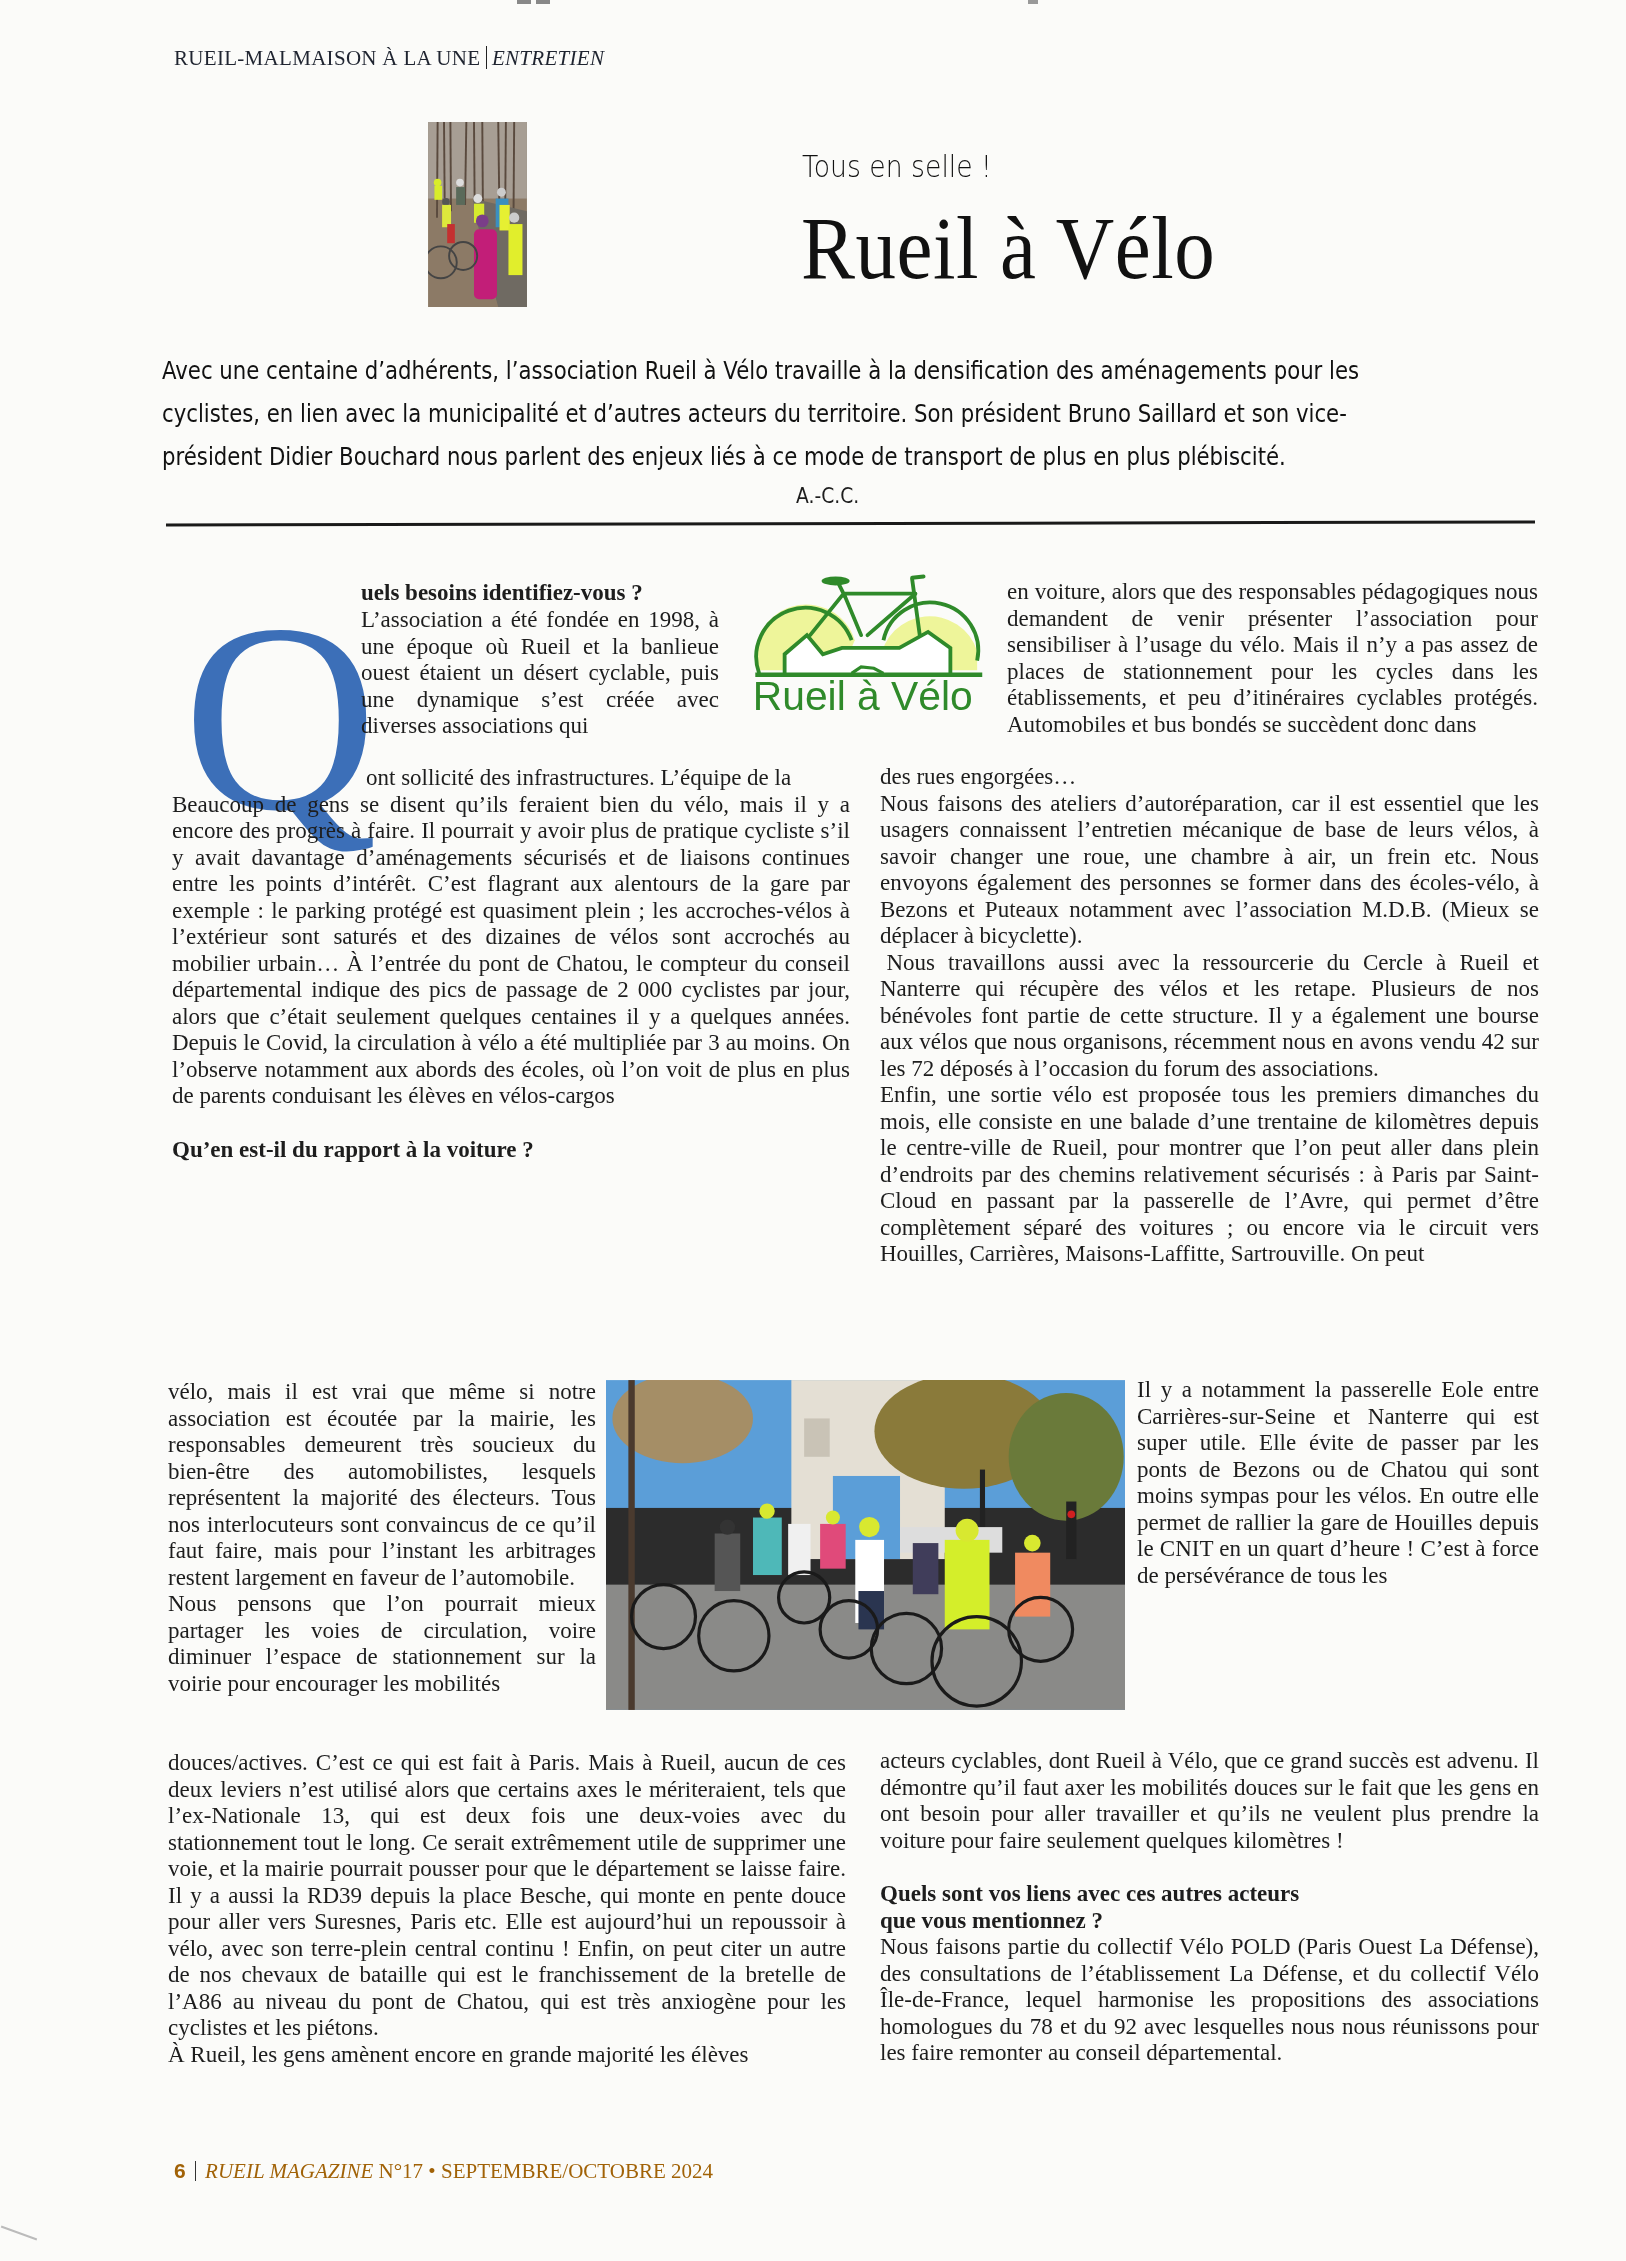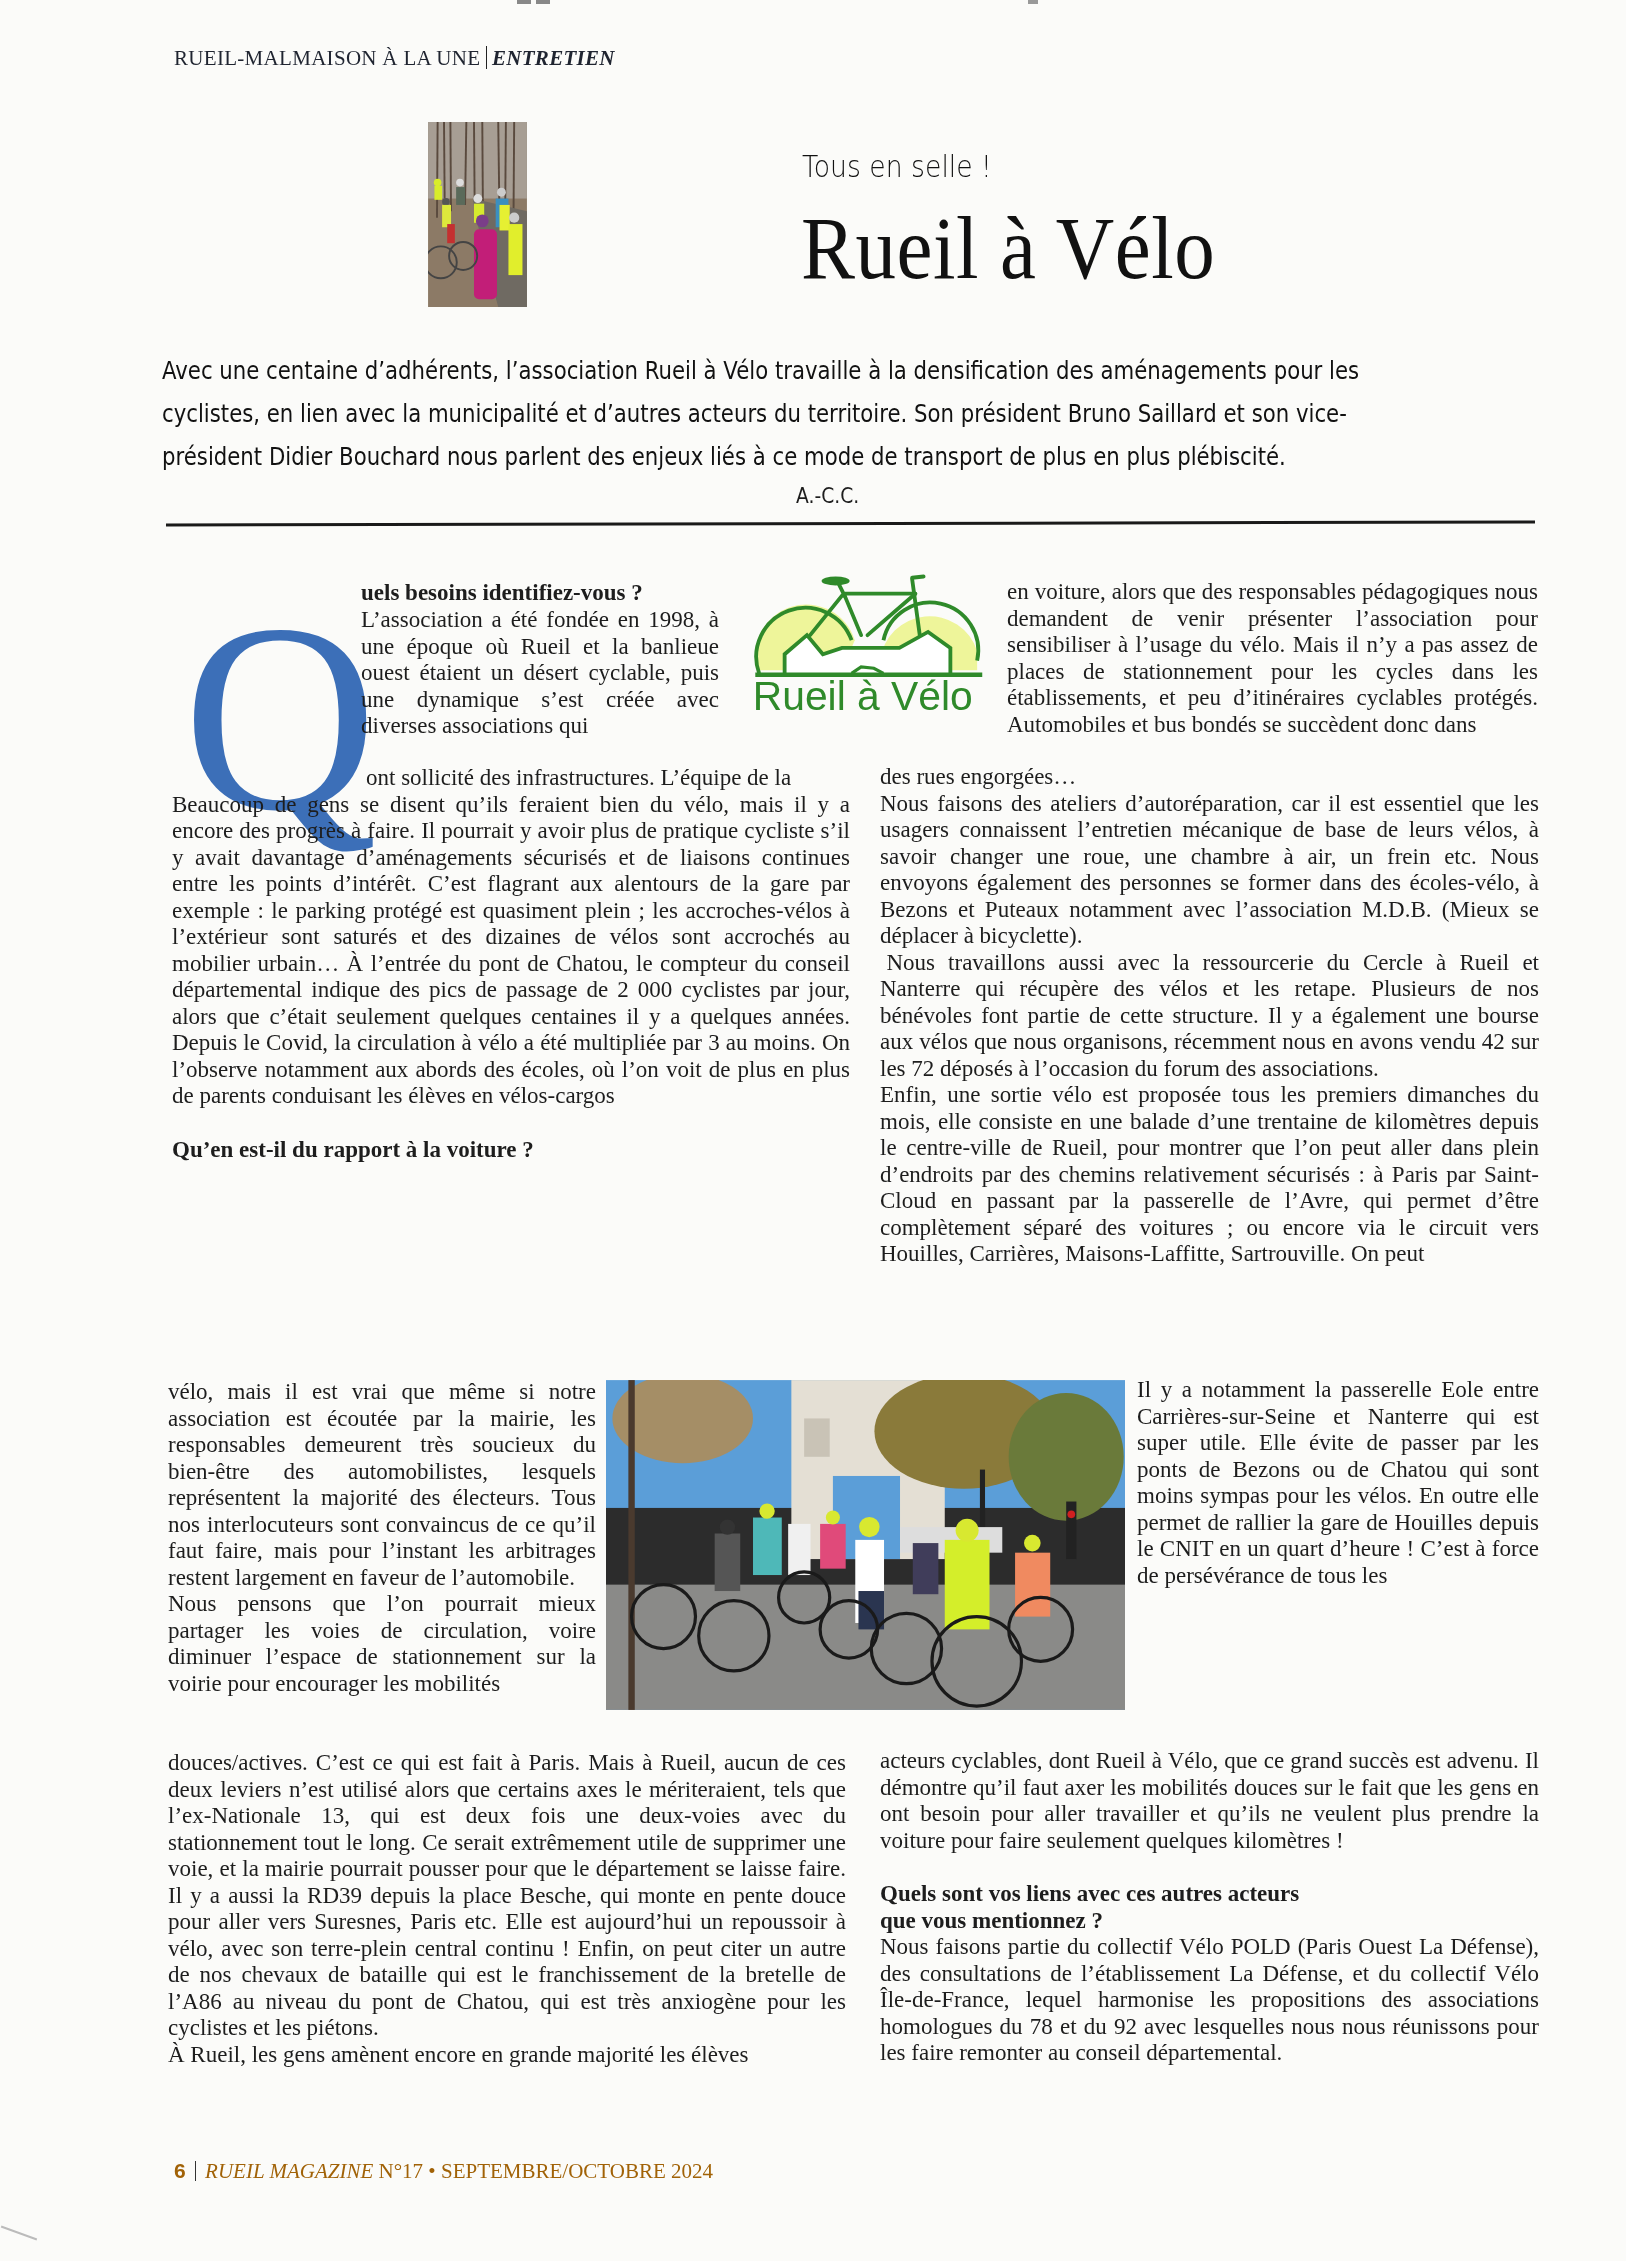--- a/index.html
+++ b/index.html
@@ -1,21 +1,21 @@
 <!DOCTYPE html>
 <html style="font-size:10.2px"><head>
 <meta charset="utf-8">
 <style>
   html, body { margin:0; padding:0; }
   body { width:1627px; height:2261px; background:#fbfbf9; position:relative; overflow:hidden;
          font-family:"Liberation Serif","DejaVu Serif",serif; color:#1d1d1d; }
   .abs { position:absolute; }
   .rubric { left:174px; top:46px; font-size:21px; letter-spacing:0.3px; color:#1f2430; white-space:nowrap; }
   .rubric .sep { display:inline-block; width:1.3px; height:23px; background:#222; vertical-align:-3.8px; margin:0 5.1px; }
-  .rubric .it { font-style:italic; font-weight:bold; }
+  .rubric .it { font-style:italic; font-weight:normal; }
   .photo1 { left:428px; top:122px; width:99px; height:185px; overflow:hidden; }
   .kicker { left:802px; top:148px; font-family:"DejaVu Sans","Liberation Sans",sans-serif; font-size:31px; font-weight:300; color:#111;
             transform:scaleX(0.86); transform-origin:left; }
   .title { left:801px; top:205px; font-size:88px; color:#111; line-height:1; transform:scaleX(0.92); transform-origin:left; letter-spacing:0.6px; }
   .chapo { left:162px; top:349px; width:1375px; font-family:"DejaVu Sans","Liberation Sans",sans-serif; font-size:25.6px; line-height:43px;
            color:#111; transform:scaleX(0.83); transform-origin:left; width:1656px; }
   .byline { left:796px; top:483px; font-family:"DejaVu Sans","Liberation Sans",sans-serif; font-size:22px; transform:scaleX(0.85); transform-origin:left; }
   .rule { left:166px; top:522px; width:1369px; height:2.6px; background:#1a1a1a; transform:rotate(-0.12deg); }
   .col { font-size:23px; line-height:26.5px; text-align:justify; }
   .col p { margin:0; }

